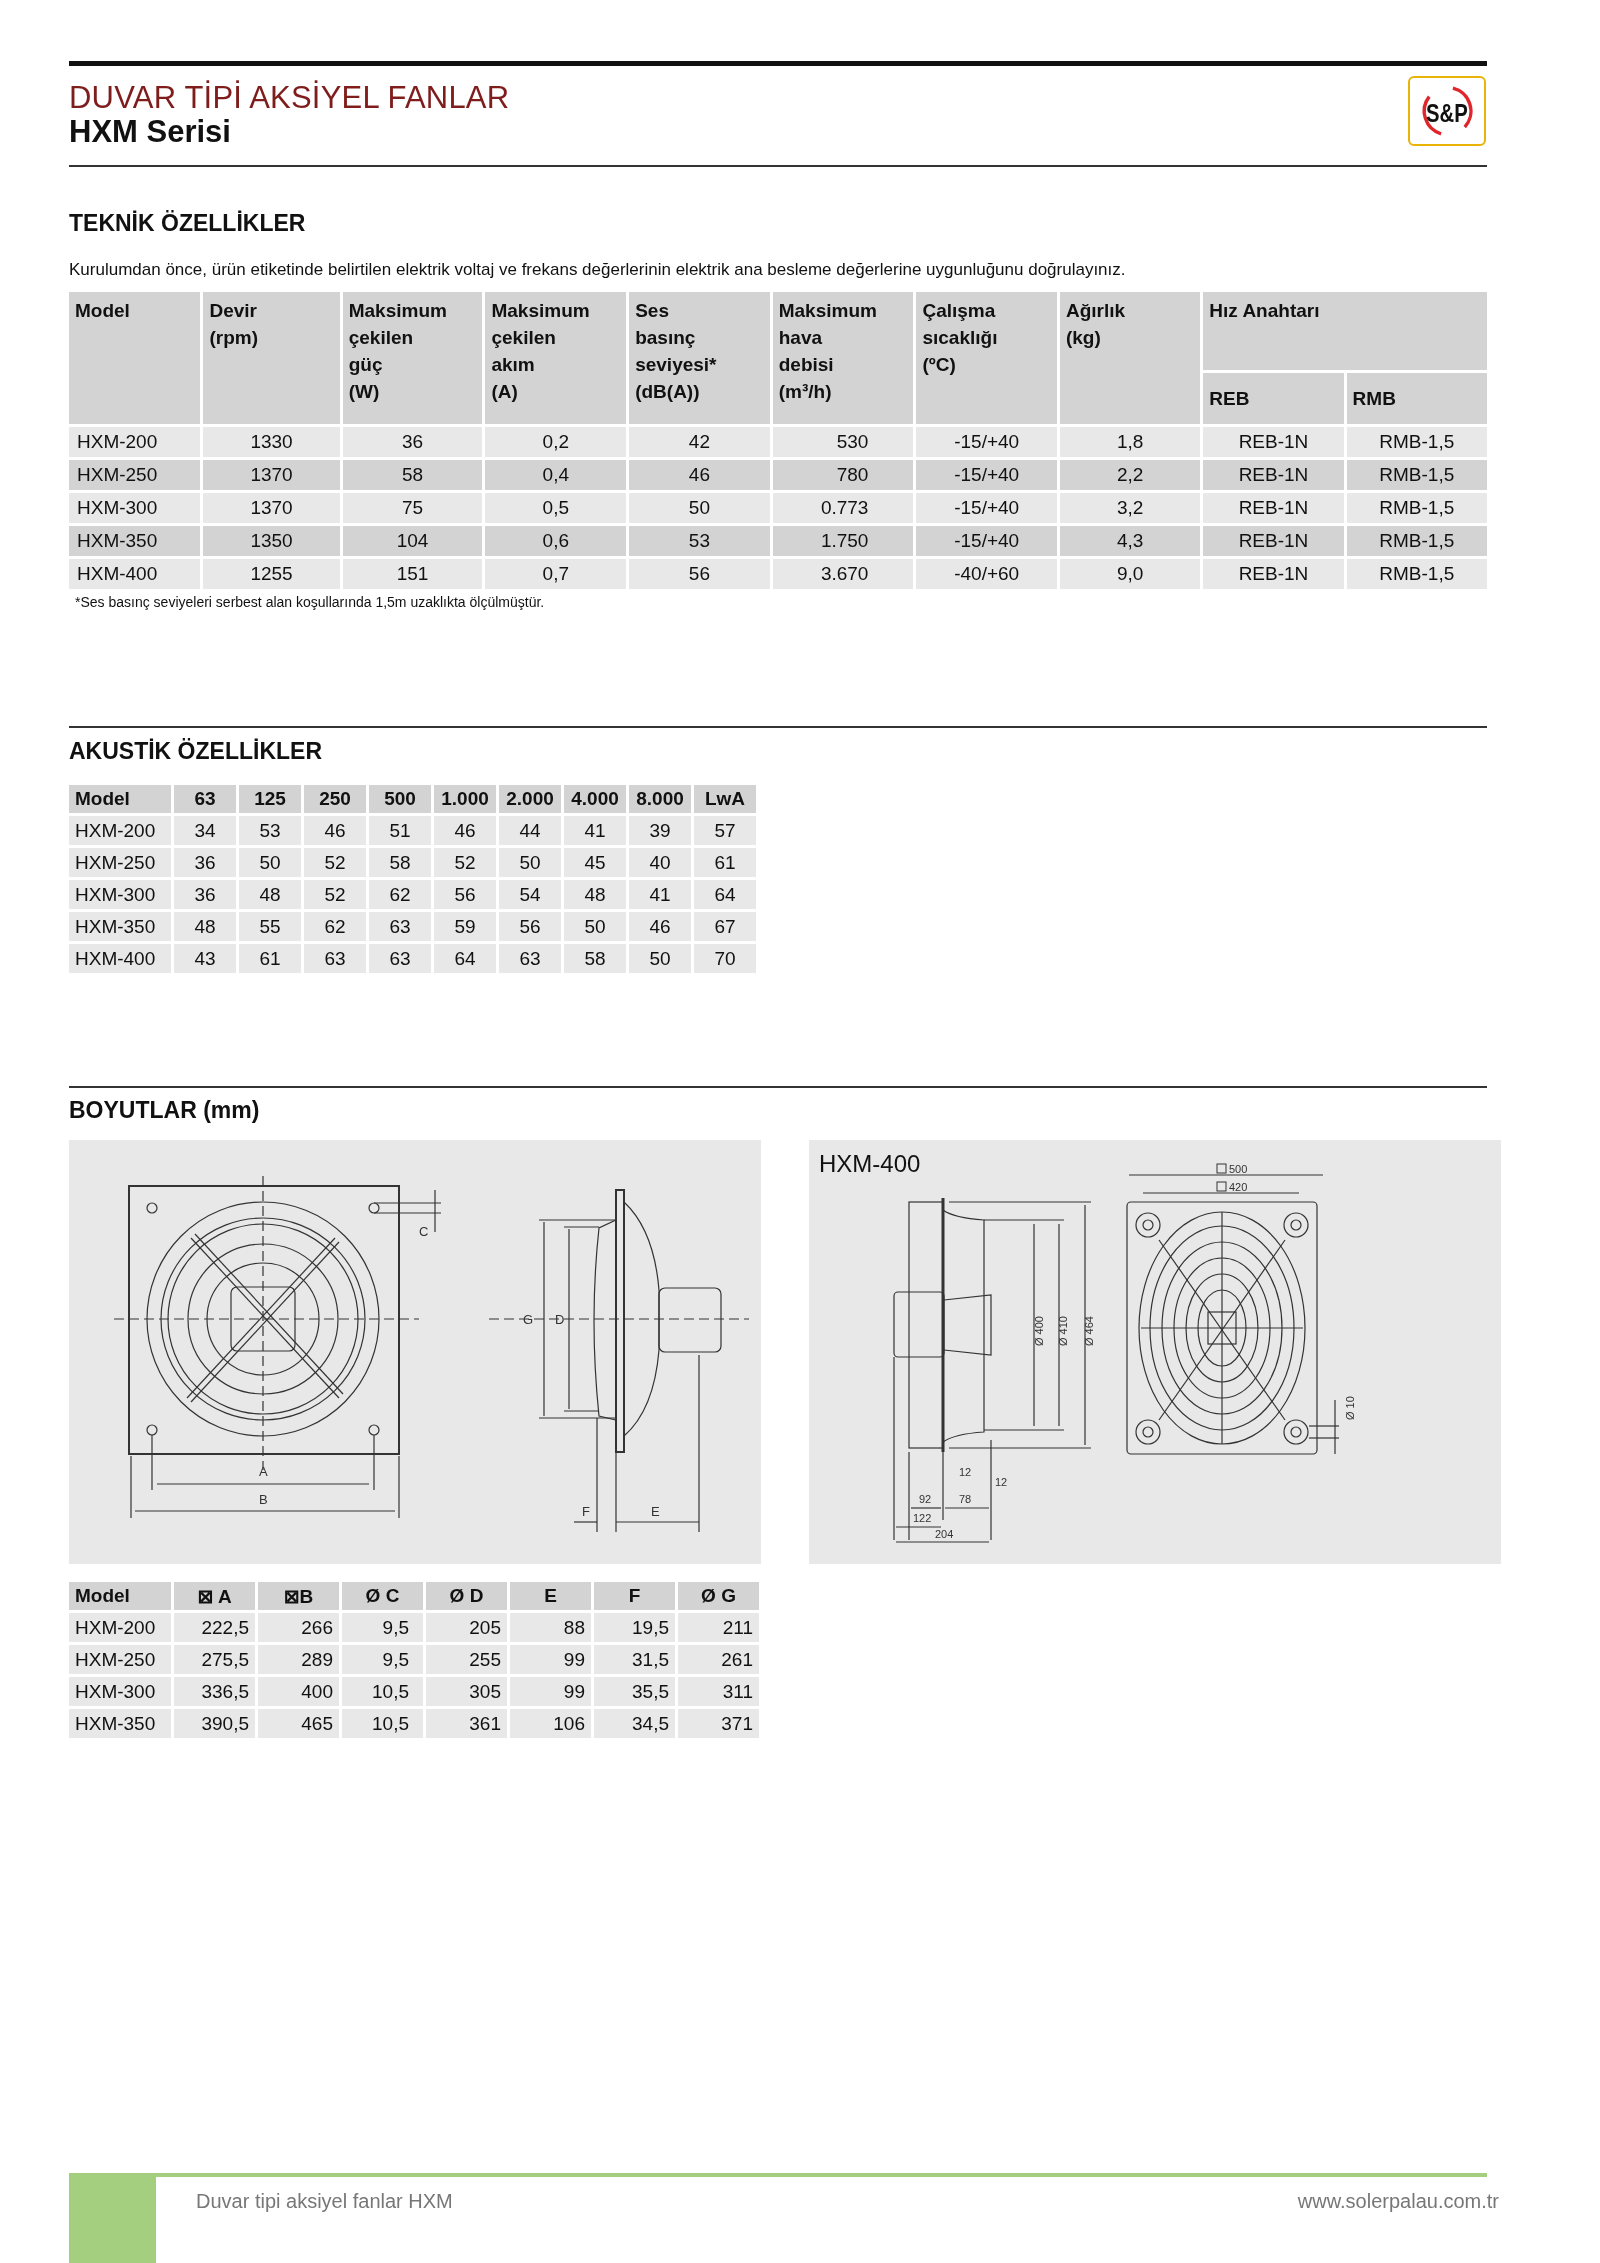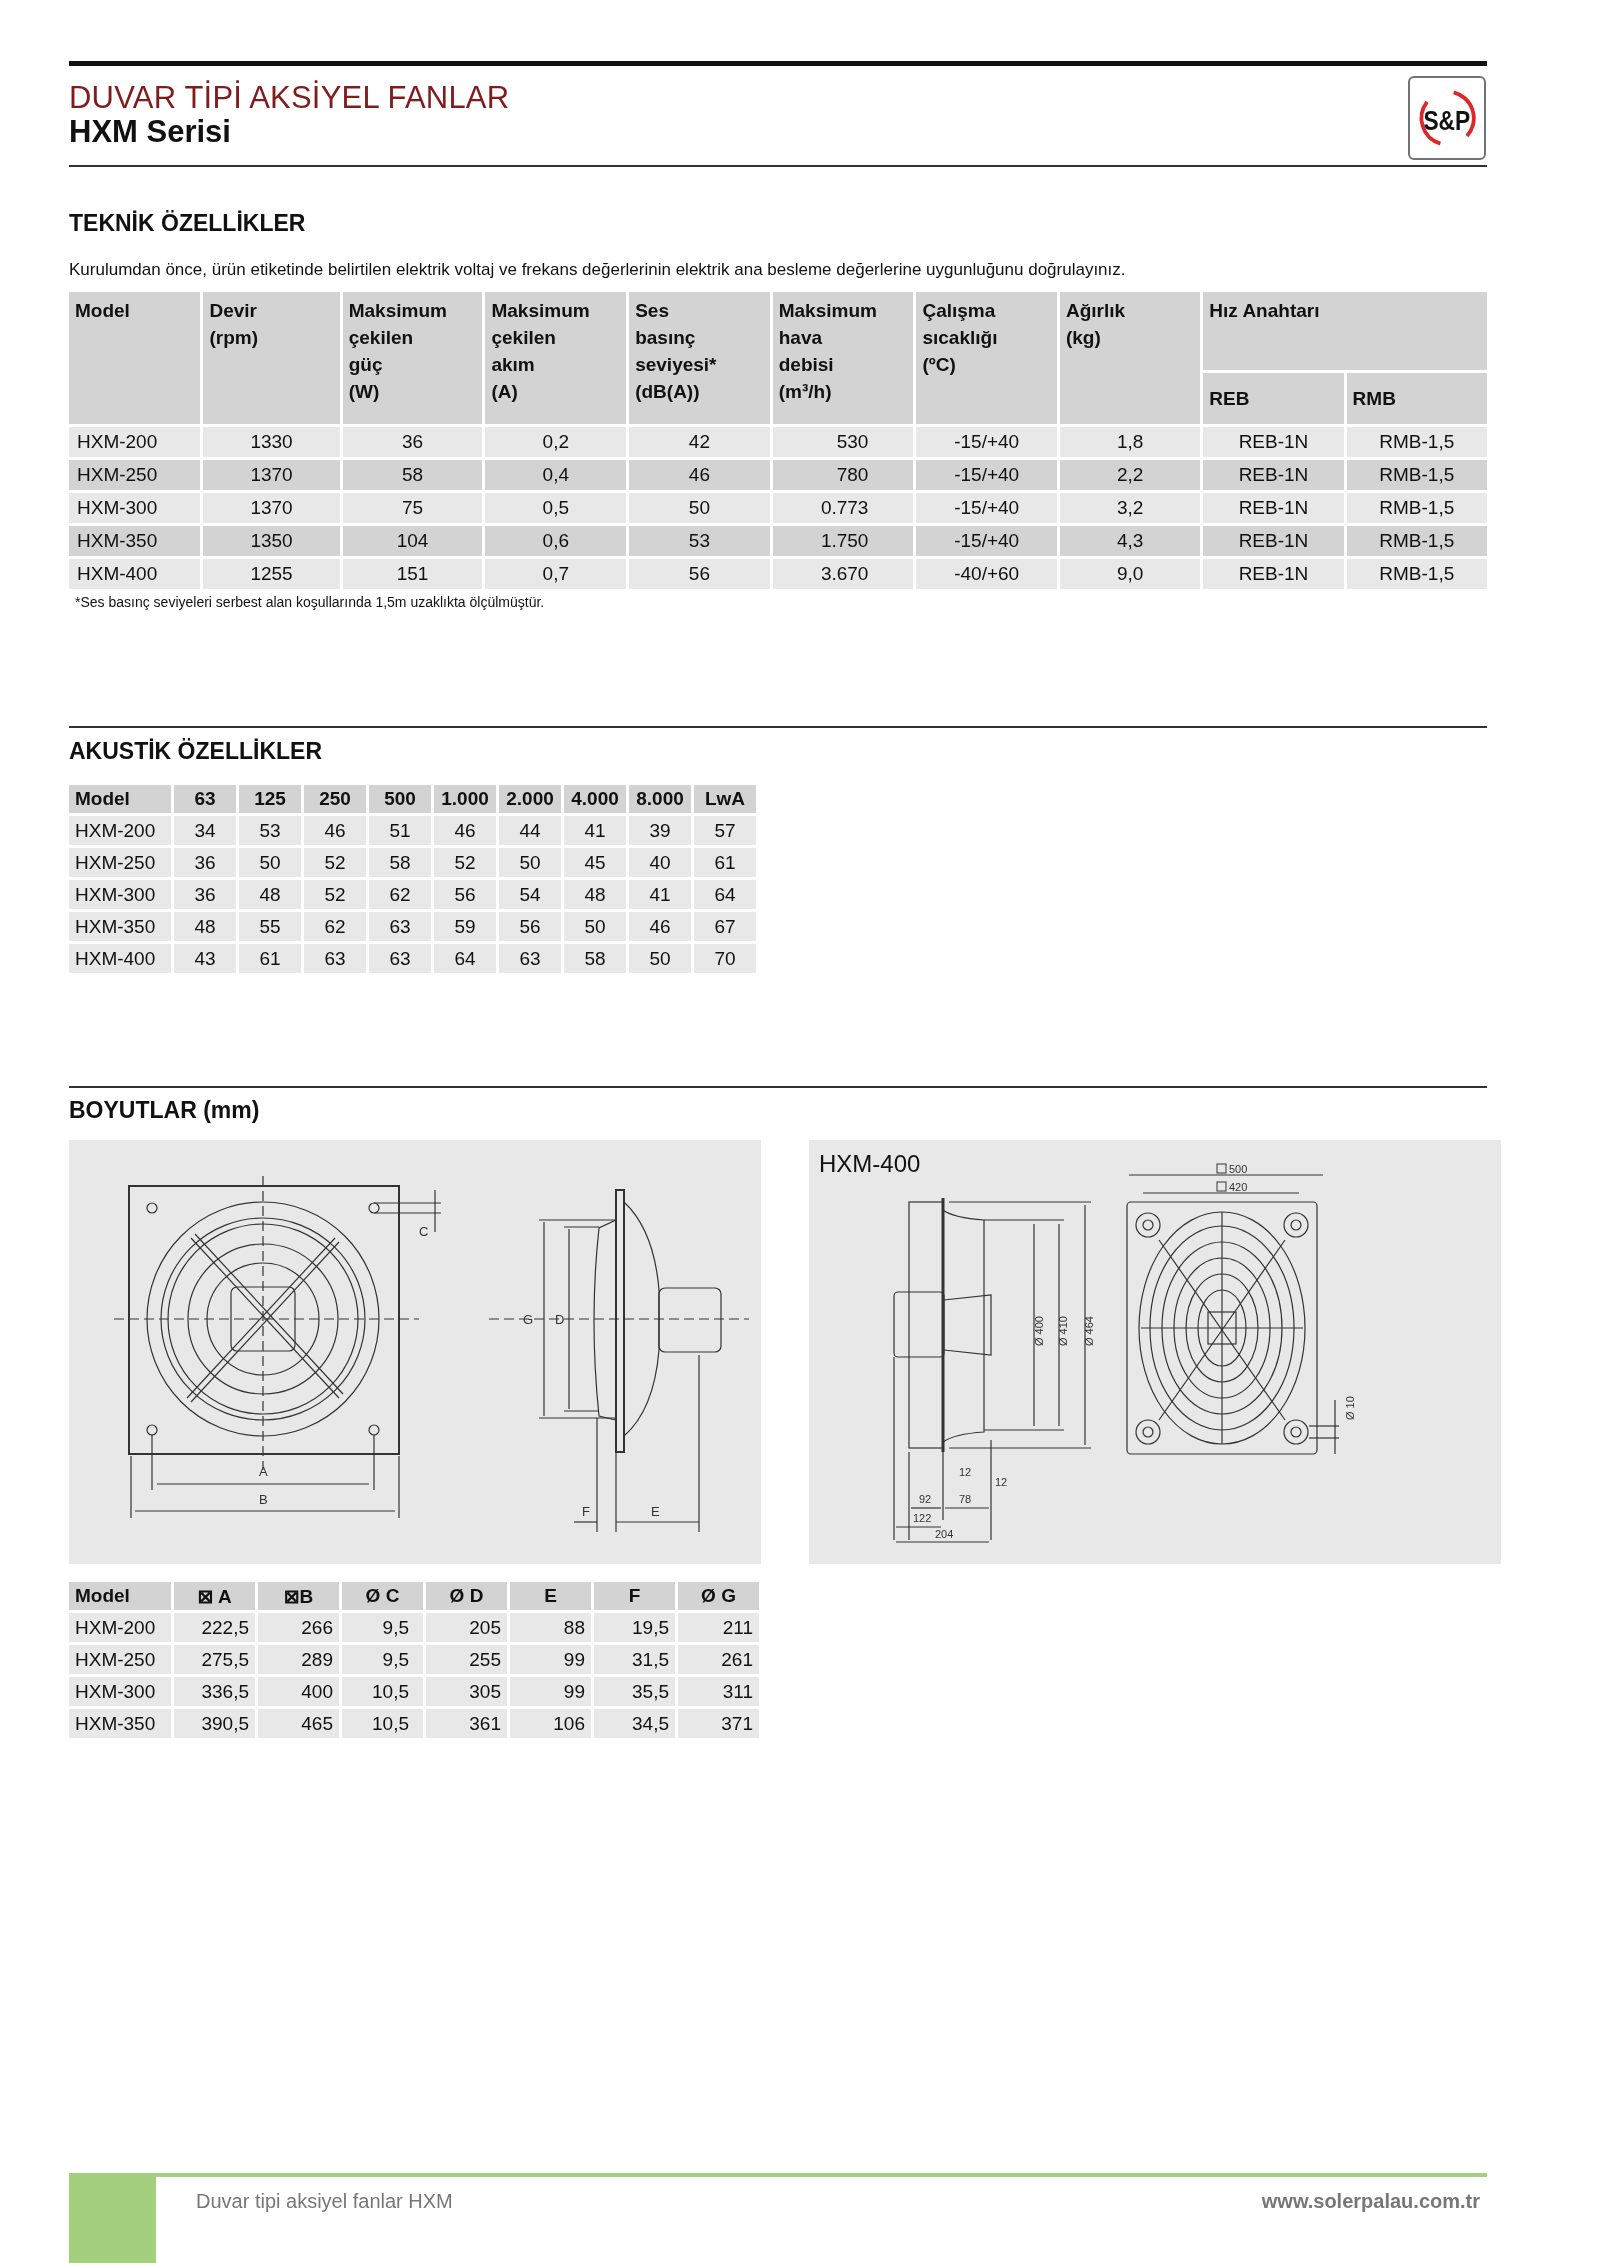--- a/index.html
+++ b/index.html
@@ -2,21 +2,21 @@
 <html><head>
 <meta charset="utf-8">
 <style>
   * { box-sizing: border-box; margin: 0; padding: 0; }
   html, body { width: 1600px; height: 2263px; background: #ffffff; }
   body { position: relative; font-family: "Liberation Sans", sans-serif; color: #111; overflow: hidden; }
 
   .topbar { position: absolute; left: 69px; top: 61px; width: 1418px; height: 5px; background: #111; }
   .title1 { position: absolute; left: 69px; top: 80px; font-size: 31px; font-weight: normal; letter-spacing: 0.2px; color: #7f1d1d; }
   .title2 { position: absolute; left: 69px; top: 114px; font-size: 31px; font-weight: bold; color: #111; }
-  .logo { position: absolute; left: 1408px; top: 76px; width: 78px; height: 84px; border: 2px solid #737373; border-radius: 6px; background: #fff; }
+  .logo { position: absolute; left: 1408px; top: 76px; width: 78px; height: 70px; border: 2px solid #eab308; border-radius: 6px; background: #fff; }
   .logo svg { width: 100%; height: 100%; display: block; }
   .subbar { position: absolute; left: 69px; top: 165px; width: 1418px; height: 2px; background: #333; }
 
   .sec-title { position: absolute; left: 69px; font-size: 23px; font-weight: bold; color: #111; }
   .sec-rule { position: absolute; left: 69px; width: 1418px; height: 2px; background: #333; }
   .note { position: absolute; left: 69px; font-size: 17px; color: #111; }
   .small-note { position: absolute; left: 75px; font-size: 14px; color: #111; }
 
   table { border-collapse: separate; border-spacing: 3px; position: absolute; }
   td, th { font-size: 19px; color: #111; }
@@ -46,21 +46,21 @@
   #boyut td { background: #e8e8e8; height: 29px; padding: 0 6px; text-align: right; }
   #boyut td.left { text-align: left; }
 
   .diagram { position: absolute; background: #e8e8e8; }
   .diagram svg { width: 100%; height: 100%; display: block; }
   .diagram-title { position: absolute; left: 10px; top: 10px; font-size: 24px; color: #111; }
 
   .footer-green-rule { position: absolute; left: 69px; top: 2173px; width: 1418px; height: 4px; background: #a3cf7e; }
   .footer-green-block { position: absolute; left: 69px; top: 2173px; width: 87px; height: 90px; background: #a3cf7e; }
   .footer-left { position: absolute; left: 196px; top: 2190px; font-size: 20px; color: #777; }
-  .footer-right { position: absolute; right: 120px; top: 2190px; font-size: 20px; color: #777; font-weight: bold; }
+  .footer-right { position: absolute; right: 101px; top: 2190px; font-size: 20px; color: #777; }
 </style>
 </head>
 <body>
 
 <div class="topbar"></div>
 <div class="title1">DUVAR TİPİ AKSİYEL FANLAR</div>
 <div class="title2">HXM Serisi</div>
 <div class="logo">
   <svg viewBox="0 0 78 78">
     <path d="M46 12 A28 28 0 0 1 60 58" fill="none" stroke="#e0262b" stroke-width="4"></path>

